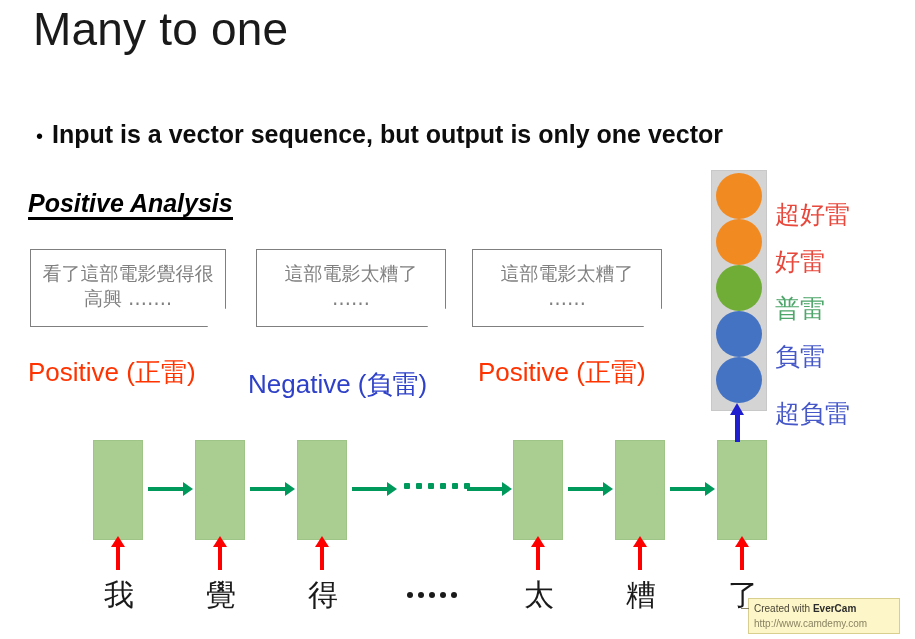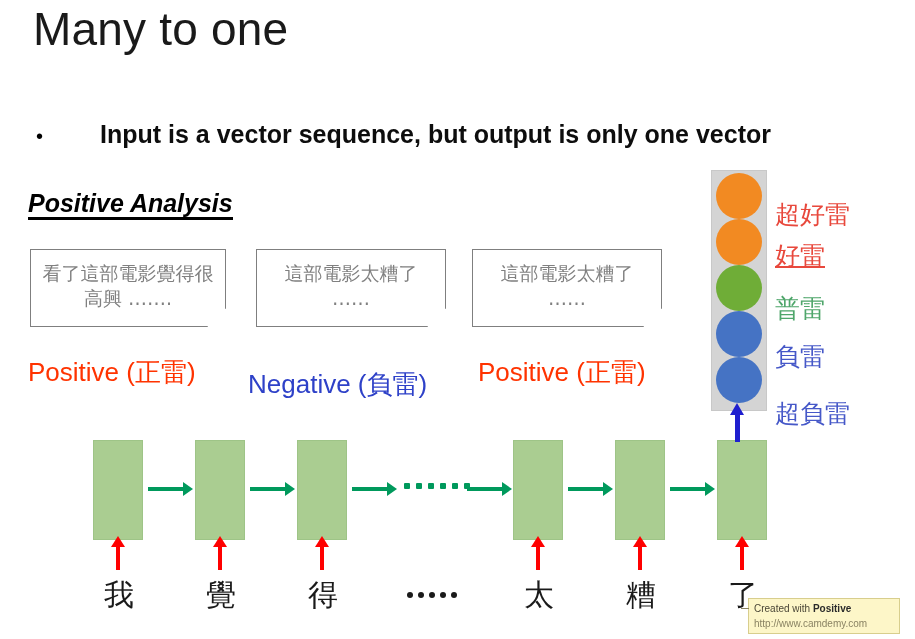--- a/index.html
+++ b/index.html
@@ -40,21 +40,20 @@
   }
   #bullet-row .bullet-dot {
     font-size: 20px;
     line-height: 1;
     color: #000;
   }
   #bullet-row .bullet-text {
     font-size: 25px;
     font-weight: 600;
     color: #0d0d0d;
-    margin-left: 48px;
   }
 
   
   #sentiment-heading {
     position: absolute;
     left: 28px;
     top: 190px;
     font-size: 25px;
     font-weight: bold;
     font-style: italic;
@@ -137,21 +136,21 @@
   .rating-label {
     position: absolute;
     left: 775px;
     font-size: 25px;
     white-space: nowrap;
     font-family: "DejaVu Sans", sans-serif;
     line-height: 1;
     margin-top: 24px;
   }
   #rlabel-0 { top: 178px; }
-  #rlabel-1 { top: 219px; text-decoration: underline; }
+  #rlabel-1 { top: 225px; }
   #rlabel-2 { top: 272px; }
   #rlabel-3 { top: 320px; text-align: right; }
   #rlabel-4 { top: 377px; }
 
   
   .rnn-box {
     position: absolute;
     width: 50px;
     height: 100px;
     background: #AACD91;
@@ -348,15 +347,15 @@
     <span></span>
     <span></span>
     <span></span>
     <span></span>
 </div>
 <div class="input-char" style="left:524px;">太</div>
 <div class="input-char" style="left:626px;">糟</div>
 <div class="input-char" style="left:728px;">了</div>
 
 <div id="watermark">
-  <div><span>Created with </span><span class="wm-brand">Positive</span></div>
+  <div><span>Created with </span><span class="wm-brand">EverCam</span></div>
   <div class="wm-url">http://www.camdemy.com</div>
 </div>
 
 </body></html>

